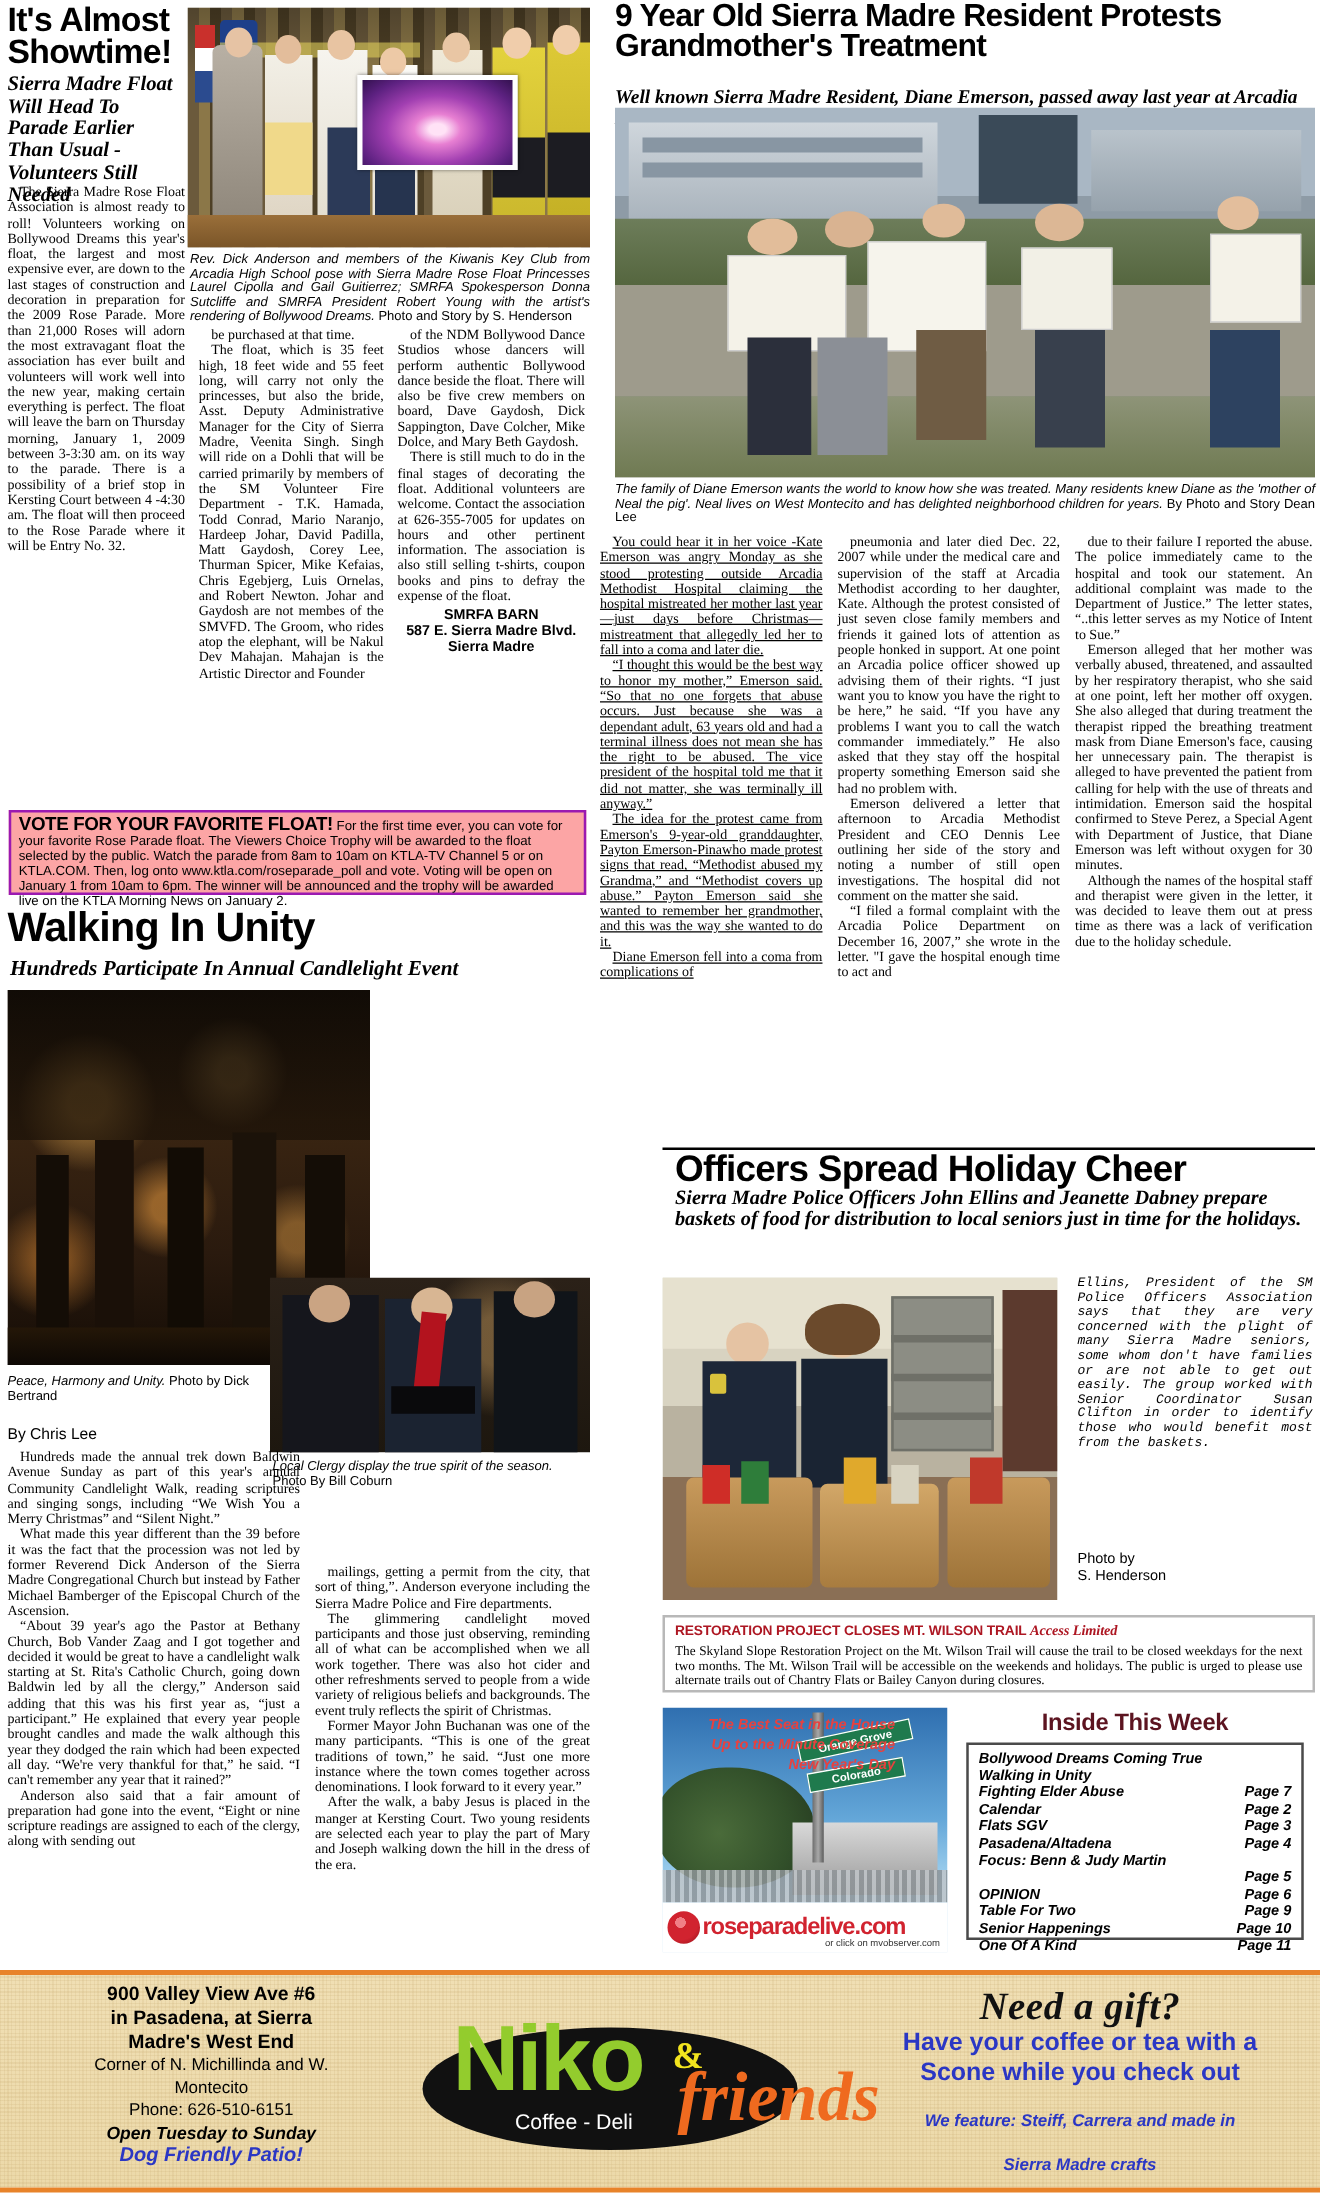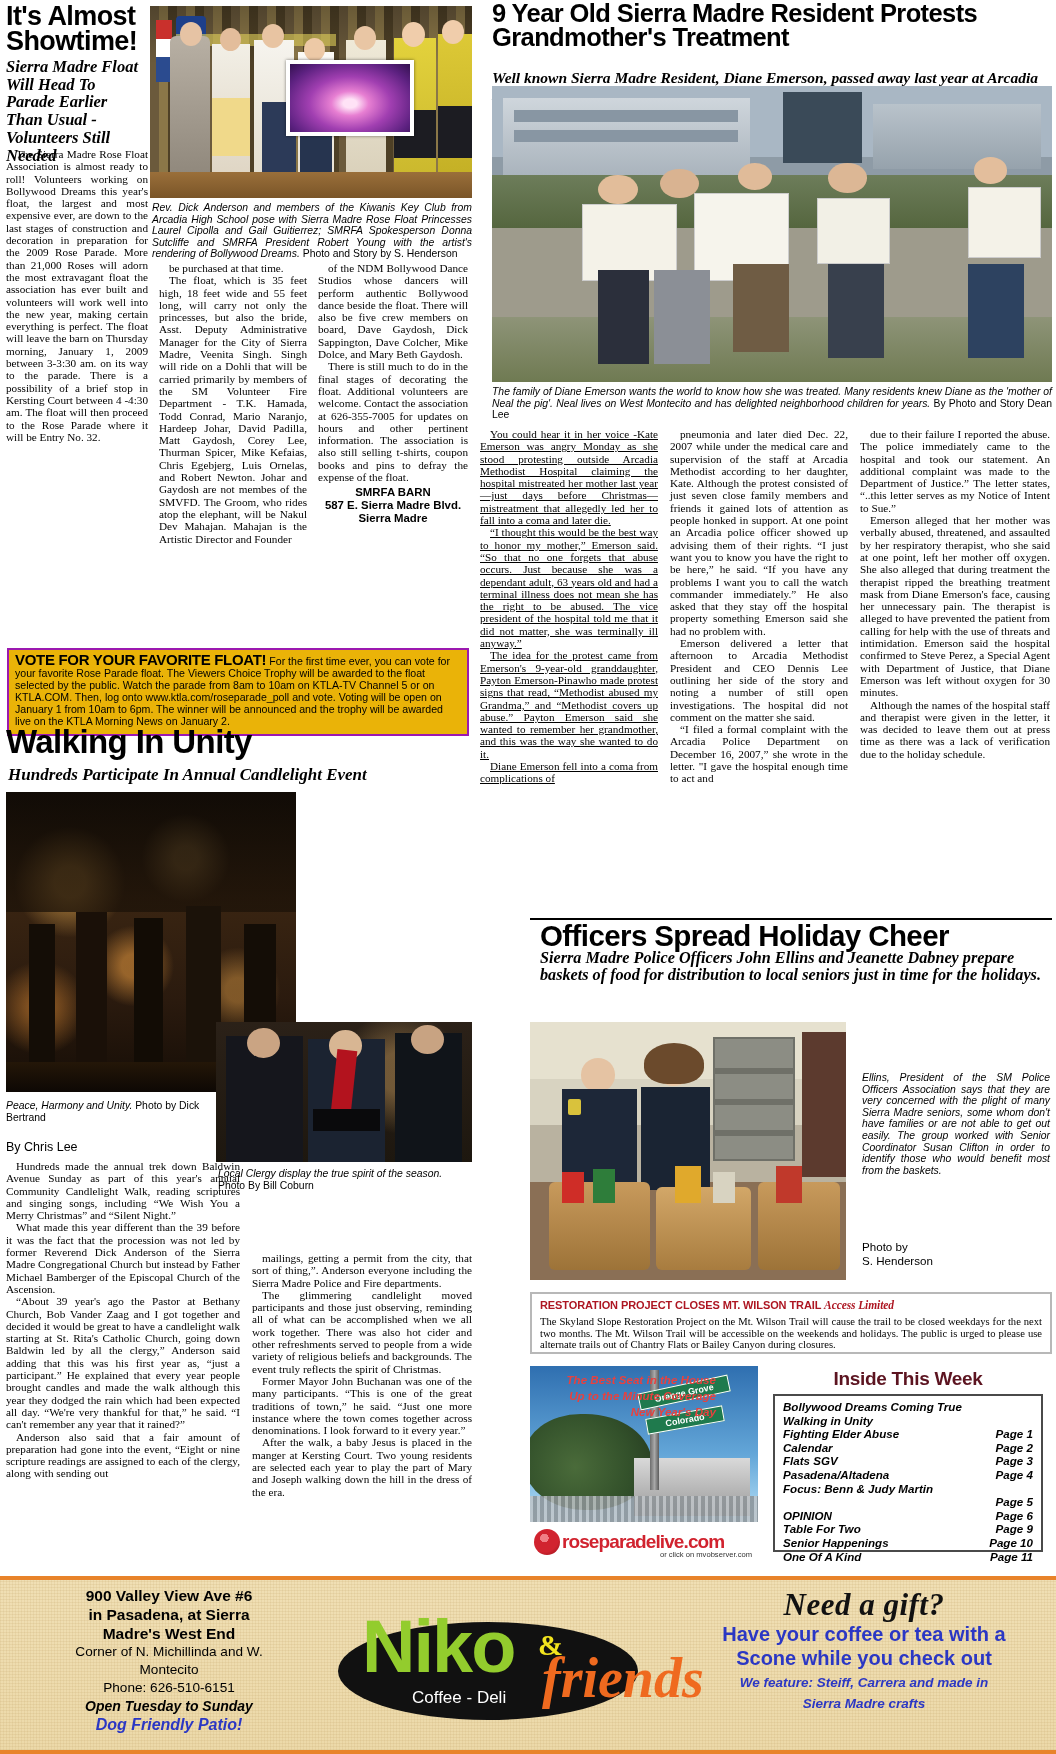--- a/index.html
+++ b/index.html
@@ -53,22 +53,22 @@
   .photo { position:absolute; overflow:hidden; background:#777; }
   .photo .ph-inner { width:100%; height:100%; }
 
   
   #tl-headline { position:absolute; left:6px; top:4px; width:140px; }
   #tl-headline .t1 { font-size:27px; }
   #tl-headline .t2 { font-size:16.5px; margin-top:3px; }
 
   
   #votebox {
-    position:absolute; left:7px; top:648px; width:462px; height:88px;
-    background:#eab308; border:2px solid #9b19b0;
+    position:absolute; left:7px; top:648px; width:462px; height:68px;
+    background:#fca5a5; border:2px solid #9b19b0;
     padding:4px 6px;
     font-family:"Liberation Sans", sans-serif;
     font-size:10.6px; line-height:11.9px;
   }
   #votebox b { font-size:15px; letter-spacing:-0.3px; }
 
   
   #wiu-title { position:absolute; left:6px; top:726px; font-size:33px; }
   #wiu-deck  { position:absolute; left:8px; top:766px; font-size:17px; }
 
@@ -228,21 +228,21 @@
   #adbanner .rcol .script {
     font-family:"Liberation Serif", serif; font-style:italic; font-weight:bold;
     font-size:31px; color:#111; line-height:1.1; letter-spacing:0.5px;
   }
   #adbanner .rcol .blue2 {
     font-family:"Liberation Sans", sans-serif; font-weight:bold;
     font-size:20px; color:#2b37c4; line-height:24px;
   }
   #adbanner .rcol .blue3 {
     font-family:"Liberation Sans", sans-serif; font-weight:bold; font-style:italic;
-    font-size:13.5px; color:#2b37c4; line-height:17px; margin-top:4px;
+    font-size:13.5px; color:#2b37c4; line-height:17px; margin-top:18px;
   }
 
   hr.rule { border:0; border-top:2px solid #000; margin:0; }
 </style>
 </head>
 <body>
 
 <div class="page">
 
   <div id="tl-headline">
@@ -461,21 +461,21 @@
       <div style="position:absolute;left:40%;top:64%;width:30%;height:32%;background:linear-gradient(#d2a768,#a87c3f);border-radius:6px;"></div>
       <div style="position:absolute;left:72%;top:62%;width:26%;height:34%;background:linear-gradient(#c89a5c,#9d7338);border-radius:6px;"></div>
       <div style="position:absolute;left:10%;top:58%;width:7%;height:12%;background:#cf2d27;"></div>
       <div style="position:absolute;left:20%;top:57%;width:7%;height:13%;background:#2e7d3a;"></div>
       <div style="position:absolute;left:46%;top:56%;width:8%;height:14%;background:#e0a92c;"></div>
       <div style="position:absolute;left:58%;top:58%;width:7%;height:12%;background:#d8d3c1;"></div>
       <div style="position:absolute;left:78%;top:56%;width:8%;height:14%;background:#c0392b;"></div>
     </div>
   </div>
 
-  <div class="caption" style="position:absolute; left:862px; top:1072px; width:188px;">
+  <div class="caption" style="position:absolute; left:862px; top:1022px; width:188px;font-family:Liberation Mono, monospace;">
     <span>Ellins, President of the SM Police Officers Association says that they are very concerned with the plight of many Sierra Madre seniors, some whom don't have families or are not able to get out easily. The group worked with Senior Coordinator Susan Clifton in order to identify those who would benefit most from the baskets.</span>
   </div>
   <div class="sans" style="position:absolute; left:862px; top:1240px; width:188px; font-size:11.6px; line-height:13.6px;">
     <div>Photo by</div>
     <div>S. Henderson</div>
   </div>
 
   <div id="restbox">
     <div class="rtitle">
       <span>RESTORATION PROJECT CLOSES MT. WILSON TRAIL</span>
@@ -510,21 +510,21 @@
       <div class="row">
           <span>Bollywood Dreams Coming True</span>
           <span class="pg"></span>
         </div>
       <div class="row">
           <span>Walking in Unity</span>
           <span class="pg"></span>
         </div>
       <div class="row">
           <span>Fighting Elder Abuse</span>
-          <span class="pg">Page 1</span>
+          <span class="pg">Page 7</span>
         </div>
       <div class="row">
           <span>Calendar</span>
           <span class="pg">Page 2</span>
         </div>
       <div class="row">
           <span>Flats SGV</span>
           <span class="pg">Page 3</span>
         </div>
       <div class="row">

